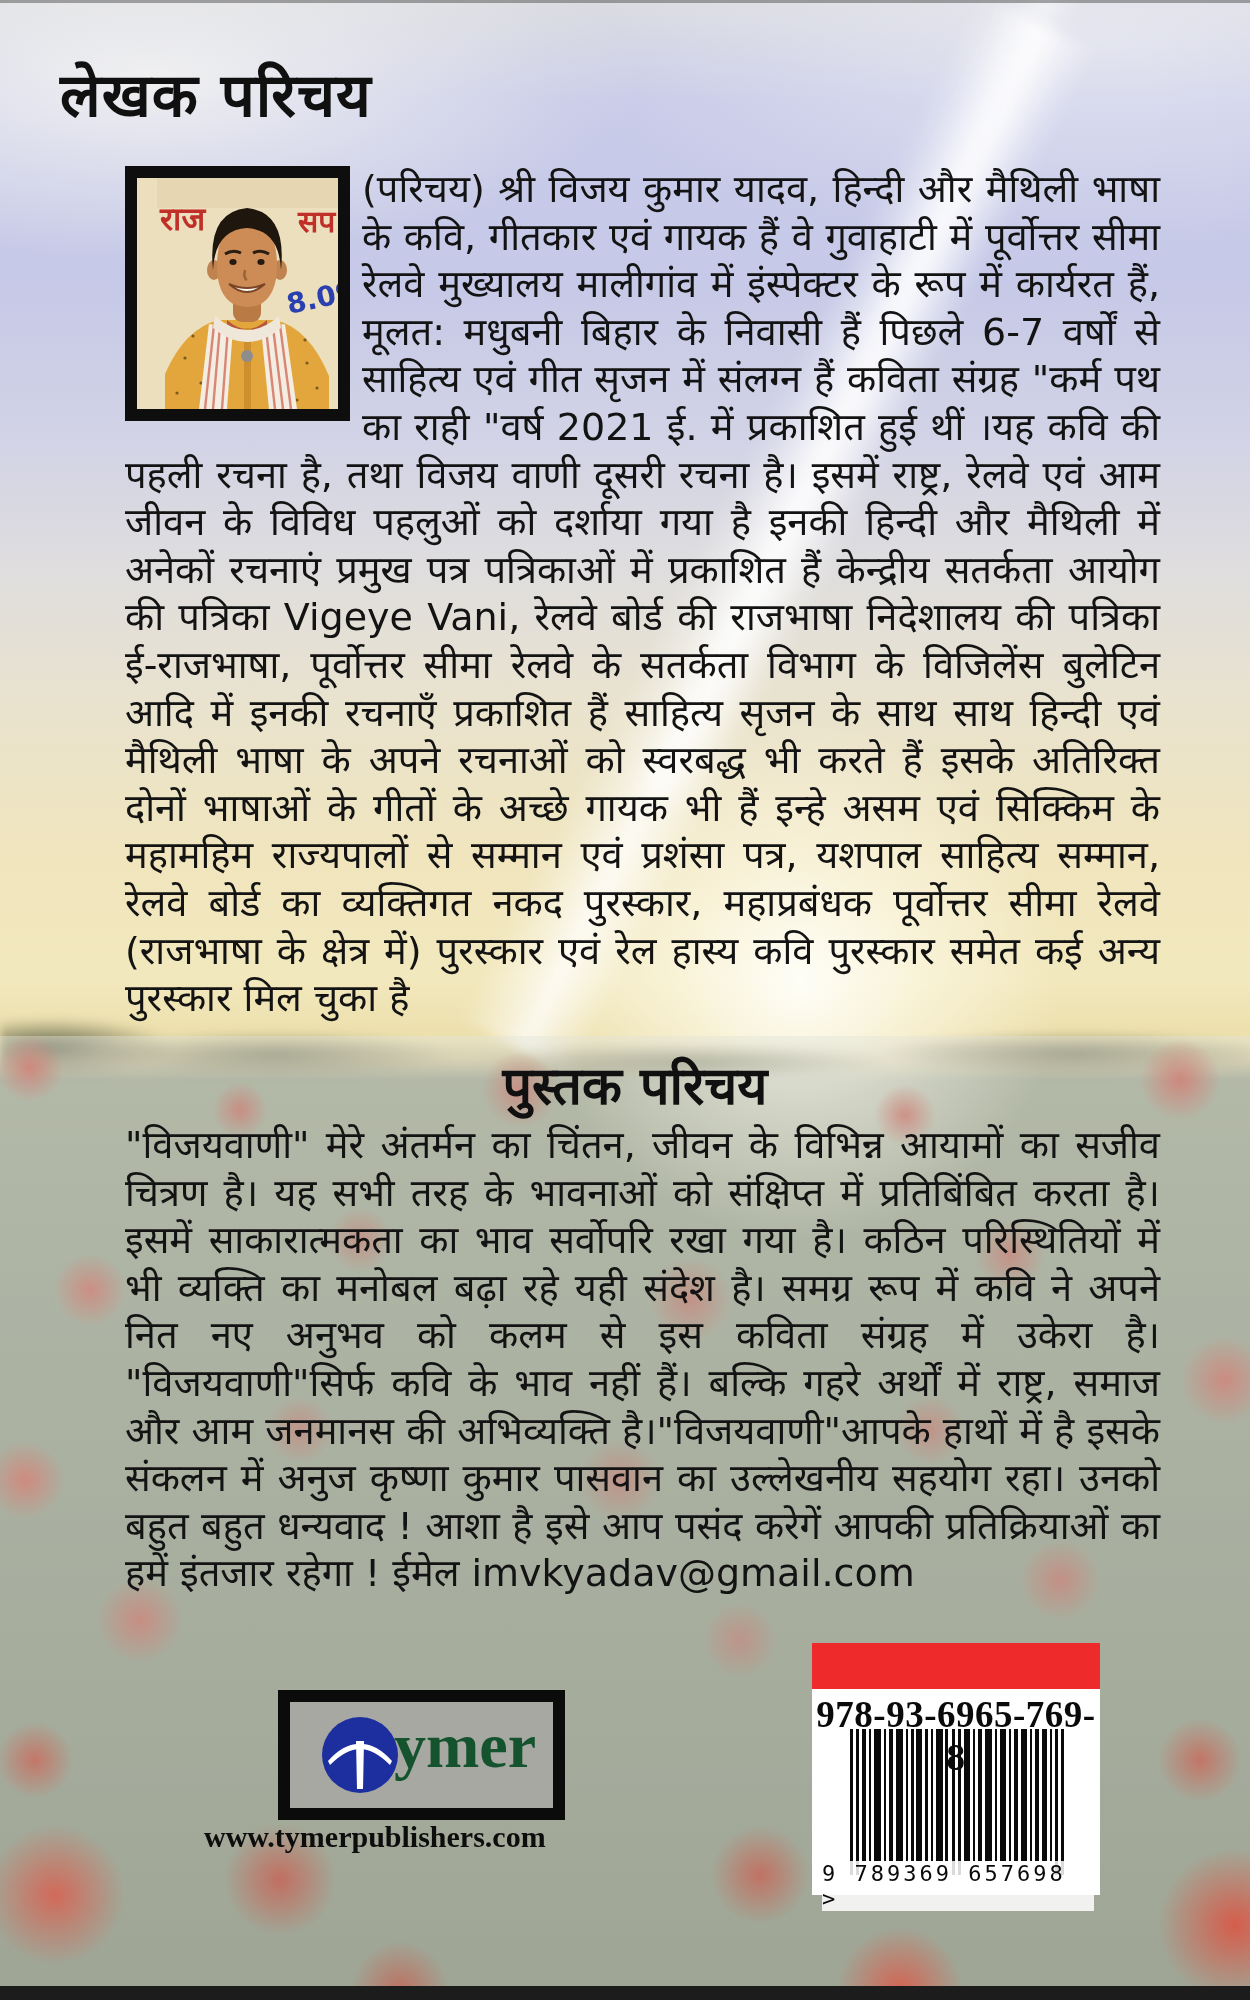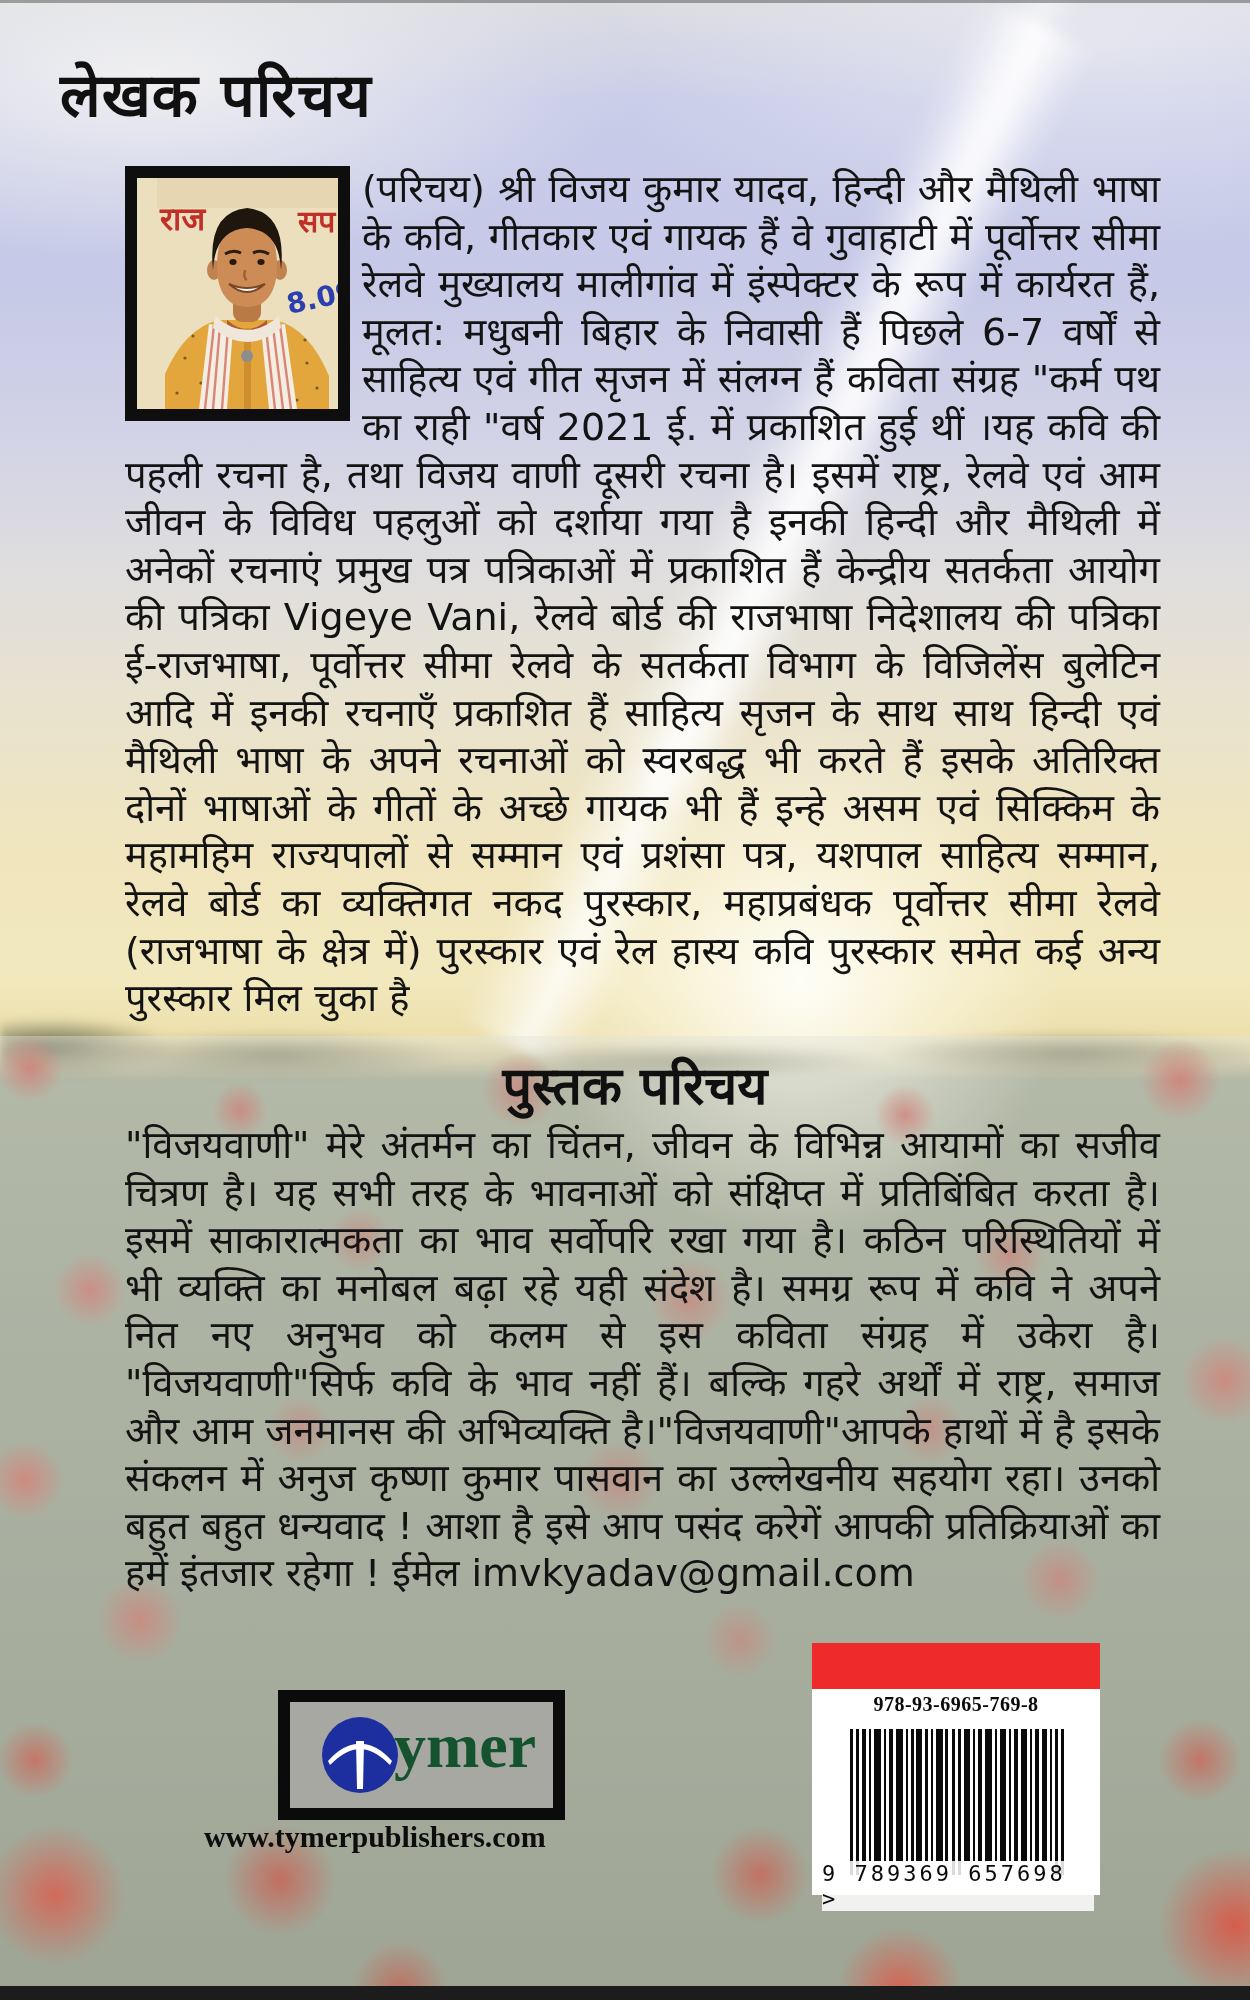--- a/index.html
+++ b/index.html
@@ -89,21 +89,21 @@
   .logo-circle{position:absolute;left:32px;top:15px;width:76px;height:76px;}
   .logo-text{position:absolute;left:104px;top:7px;
     font-family:"Liberation Serif",serif;font-weight:bold;font-size:64px;color:#14532d;}
   .website{position:absolute;left:204px;top:1820px;width:400px;text-align:left;
     font-family:"Liberation Serif",serif;font-weight:bold;font-size:30px;color:#0d0d0d;}
 
   
   .barcode-panel{position:absolute;left:812px;top:1643px;width:288px;height:252px;background:#ffffff;}
   .barcode-band{position:absolute;left:0;top:0;width:100%;height:46px;background:var(--accent-red,#ee2b2a);}
   .barcode-isbn{position:absolute;left:0;top:50px;width:100%;text-align:center;
-    font-family:"Liberation Serif",serif;font-weight:bold;font-size:20px;letter-spacing:.5px;color:#0a0a0a;}
+    font-family:"Liberation Serif",serif;font-weight:bold;font-size:37px;letter-spacing:.5px;color:#0a0a0a;}
   .barcode-bars{position:absolute;left:38px;top:86px;}
   .barcode-digits{position:absolute;left:10px;top:218px;width:272px;
     font-family:"DejaVu Sans Mono",monospace;font-size:22px;letter-spacing:3px;color:#0a0a0a;
     background:rgba(255,255,255,.85);}
 </style>
 </head>
 <body>
 
 <div class="bg"></div>
 <div class="contrail"></div>

